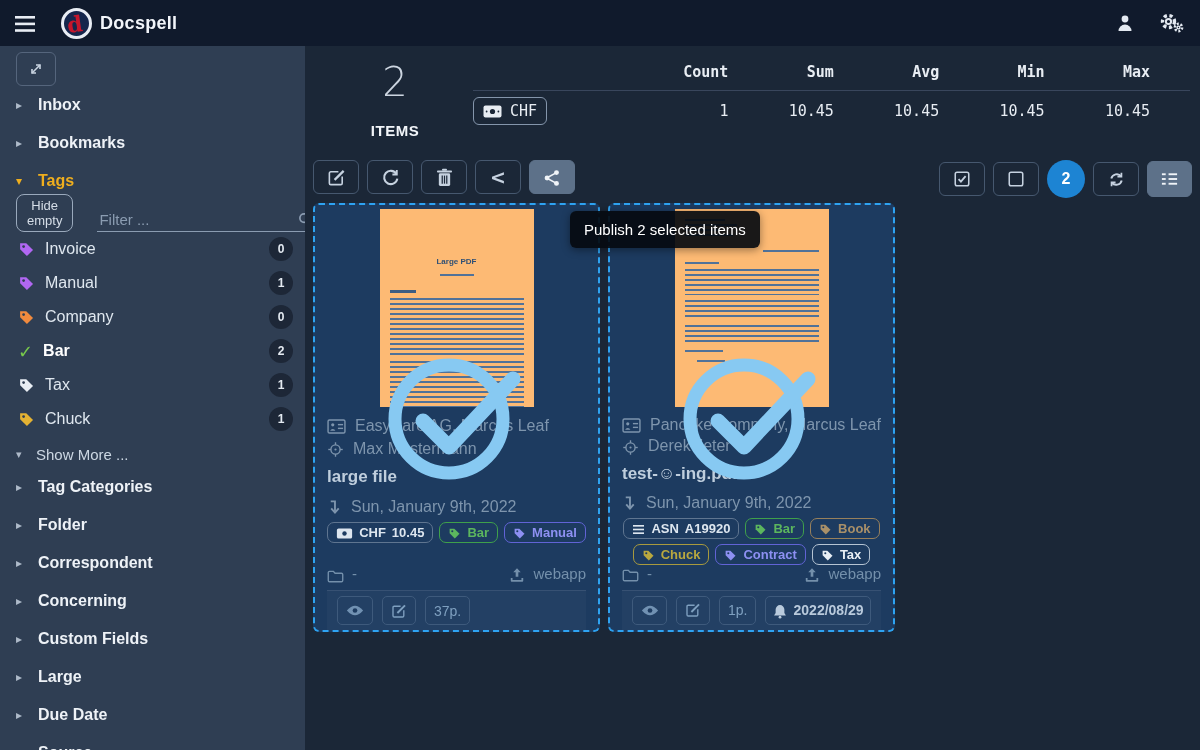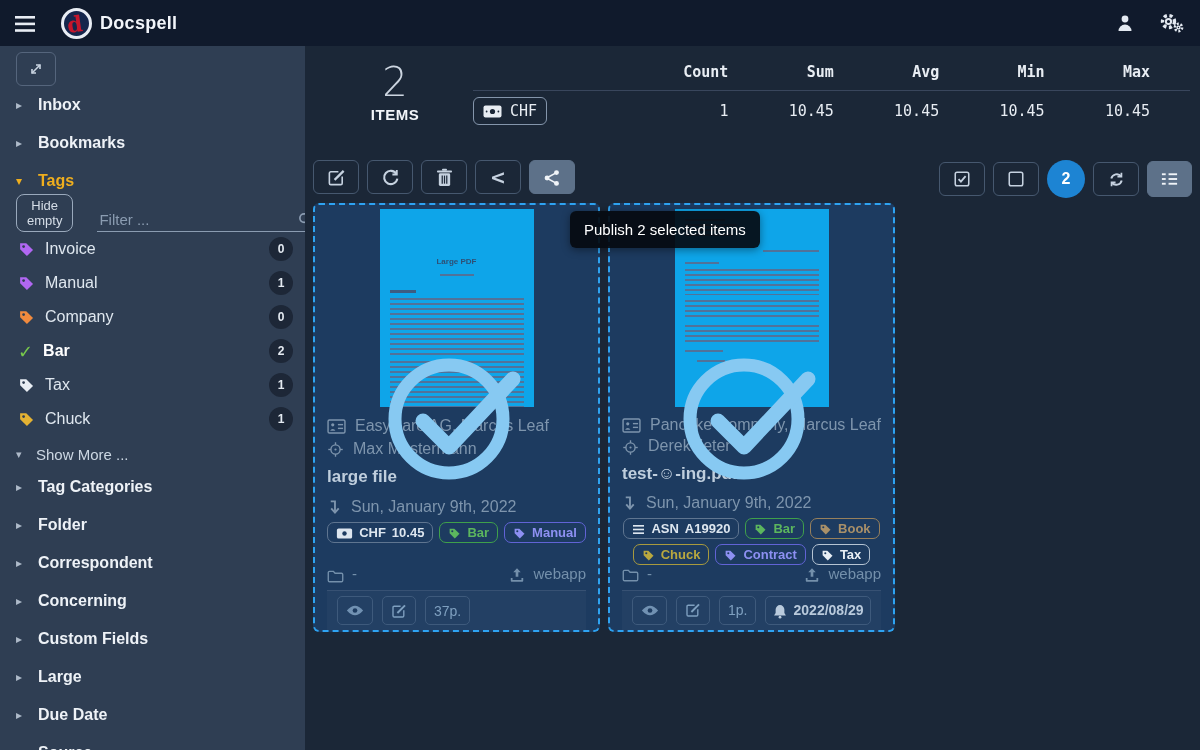--- a/index.html
+++ b/index.html
@@ -45,21 +45,21 @@
     font-size:15px; cursor:pointer; margin-top:6px; }
   .show-more .snav-caret { font-size:11px; width:20px; }
   .bottom-nav { margin-top:2px; }
 
   
   .main { position:absolute; top:46px; left:305px; right:0; bottom:0; background:#1b2737; }
 
   .items-block { position:absolute; left:50px; top:14px; width:80px; text-align:center; }
   .items-count { color:#ccd5e0; font-size:40px; line-height:44px; font-weight:300;
     font-family:"DejaVu Sans",sans-serif; }
-  .items-label { color:#f2f5f9; font-weight:bold; font-size:15px; letter-spacing:.5px; margin-top:2px; }
+  .items-label { color:#f2f5f9; font-weight:bold; font-size:15px; letter-spacing:.5px; margin-top:18px; }
 
   .stats-table { position:absolute; left:168px; right:10px; top:12px;
     font-family:"DejaVu Sans Mono","Liberation Mono",monospace; }
   .stats-row { display:flex; align-items:center; padding-right:40px; height:28px; }
   .stats-c0 { width:150px; }
   .stats-cn { flex:1; text-align:right; color:#e8edf3; font-size:15px; }
   .stats-head .stats-cn { font-weight:bold; }
   .stats-div { border-bottom:1px solid #39465c; margin:4px 0 6px 0; }
   .chf-chip { display:inline-flex; align-items:center; gap:8px; border:1px solid #8495ab;
     border-radius:6px; padding:4px 9px; color:#e8edf3; font-size:15px; cursor:pointer; }
@@ -79,21 +79,21 @@
   .tooltip { position:absolute; left:265px; top:165px; background:rgba(5,10,16,.92); color:#fff;
     font-size:15px; padding:10px 14px; border-radius:6px; z-index:25; white-space:nowrap;
     box-shadow:0 2px 8px rgba(0,0,0,.4); }
 
   
   .card { position:absolute; top:157px; width:287px; height:429px; background:#1d3b60;
     border:2px dashed #2ea3f2; border-radius:6px; display:flex; flex-direction:column; }
   .card.c1 { left:8px; } .card.c2 { left:303px; }
   .preview { position:relative; height:202px; overflow:hidden; flex:none; }
   .page { position:absolute; left:50%; transform:translateX(-50%); top:4px; width:154px; height:198px;
-    background:#0ea5e9; }
+    background:#fdba74; }
   .pline { height:2px; background:#517299; margin:0 10px; }
   .para { margin:5px 10px 0 10px; background:repeating-linear-gradient(to bottom,#517299 0 2px,transparent 2px 5px); }
   .pv-title { text-align:center; font-size:8px; font-weight:bold; color:#2f5075; padding-top:48px; }
   .sel-check { position:absolute; left:50%; top:214px; transform:translate(-50%,-50%); z-index:5; pointer-events:none; }
 
   .card-body { flex:1; display:flex; flex-direction:column; padding:7px 12px 0 12px; overflow:hidden; }
   .meta { display:flex; align-items:center; gap:9px; color:#7e95ad; font-size:16px; height:23px; white-space:nowrap; }
   .card-title { font-size:17px; font-weight:bold; color:#bfcedd; margin:7px 0 8px 0; }
   .badges { display:flex; flex-wrap:wrap; justify-content:center; gap:5px 6px; margin-top:4px; }
   .badge { display:inline-flex; align-items:center; gap:6px; border:1px solid; border-radius:7px;

